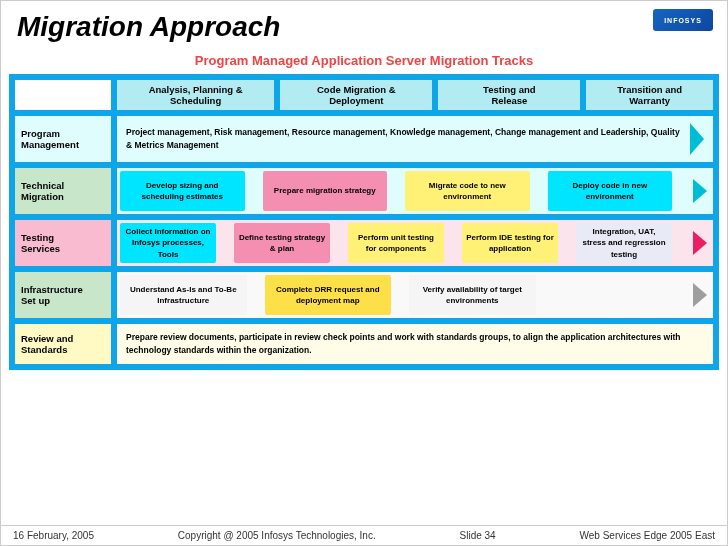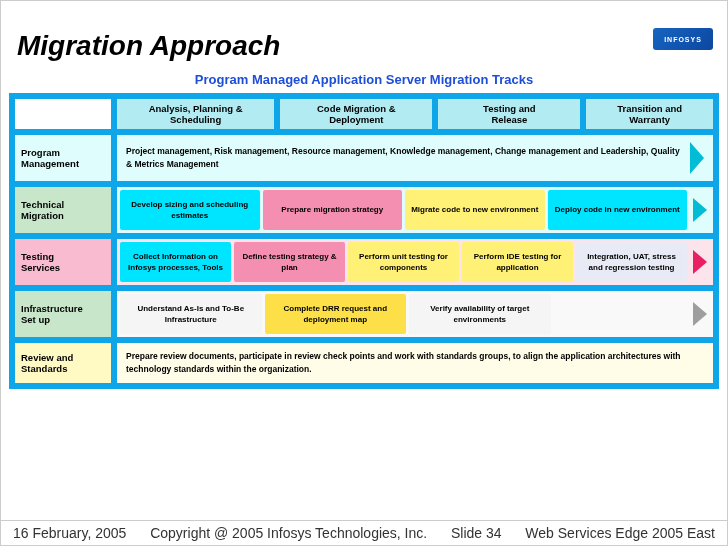--- a/index.html
+++ b/index.html
@@ -15,46 +15,45 @@
       width: 728px;
       height: 546px;
       background: #fff;
       border: 1px solid #ccc;
       display: flex;
       flex-direction: column;
     }
     .header {
       padding: 10px 16px 6px;
       background: #fff;
-      margin-top: 19px;
     }
     .title {
       font-size: 28px;
       font-weight: bold;
       font-style: italic;
       color: #000;
     }
     .subtitle {
       text-align: center;
       font-weight: bold;
       font-size: 13px;
       margin: 4px 0 6px;
-      color: #1d4ed8;
+      color: #ef4444;
     }
     .main-table-wrapper {
       flex: 1;
       padding: 0 8px;
       overflow: hidden;
     }
 
     .footer {
       display: flex;
       justify-content: space-between;
       padding: 4px 12px;
-      font-size: 14px;
+      font-size: 10px;
       color: #333;
       border-top: 1px solid #ccc;
       background: #fff;
     }
     .infosys-logo {
       position: absolute;
       top: 8px;
       right: 14px;
       width: 60px;
       height: 22px;
@@ -84,21 +83,21 @@
 
     .td-label { background: #c8e6c9; font-weight: bold; padding: 5px 6px; vertical-align: middle; width: 100px; font-size: 10px; }
     .td-content { padding: 3px; vertical-align: middle; font-weight: bold; }
     .c-cyan { background: #00e5ff; }
     .c-pink { background: #f48fb1; }
     .c-yellow { background: #fff176; }
     .c-lavender { background: #e8eaf6; }
 
     .row-prog td { background: #e0fdfd; }
 
-    .inline-row { display: flex; gap: 3px; align-items: stretch; flex-wrap: nowrap; }
+    .inline-row { display: flex; gap: 18px; align-items: stretch; flex-wrap: nowrap; }
     .cell-item {
       flex: 1;
       padding: 3px 4px;
       border-radius: 2px;
       font-size: 8px;
       line-height: 1.4;
       text-align: center;
       min-height: 40px;
       display: flex;
       align-items: center;

